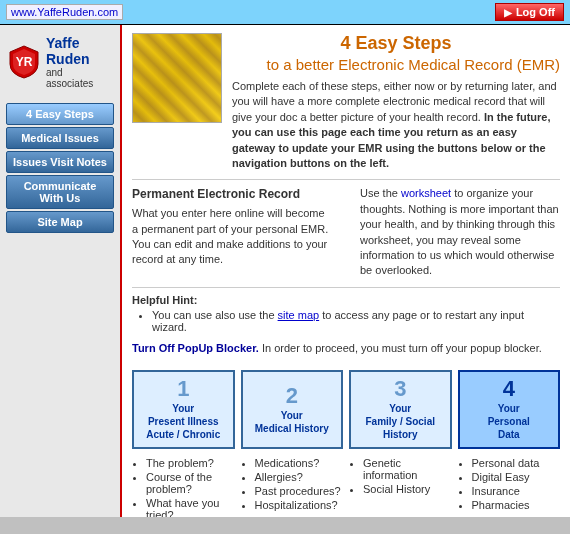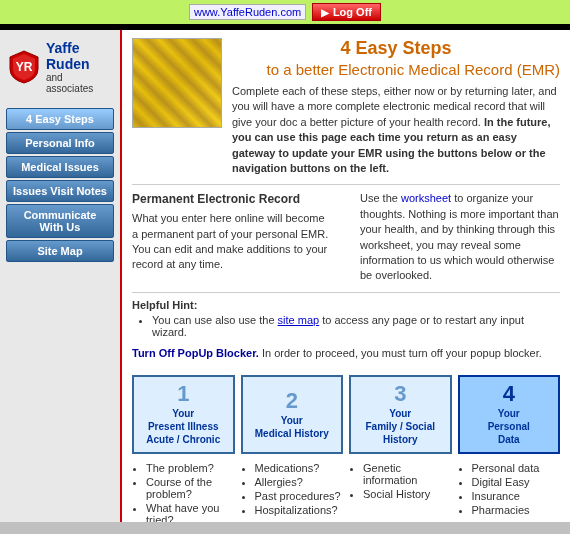--- a/index.html
+++ b/index.html
@@ -7,26 +7,26 @@
       font-family: Arial, Helvetica, sans-serif;
       font-size: 12px;
       background: #c0c0c0;
       width: 570px;
       height: 534px;
       overflow: hidden;
     }
 
     
     .top-bar {
-      background: #bef264;
-      display: flex;
-      justify-content: center;
+      background: #7dd3fc;
+      display: flex;
+      justify-content: space-between;
       align-items: center;
       padding: 3px 6px;
-      border-bottom: 6px solid #000000;
+      border-bottom: 1px solid #000000;
     }
     .website-link {
       color: #0000cc;
       font-size: 11px;
       text-decoration: none;
       border: 1px solid #aaa;
       padding: 1px 4px;
       margin-right: 6px;
       background: #f0f0ff;
     }
@@ -294,21 +294,20 @@
         <text x="16" y="22" text-anchor="middle" fill="white" font-size="12" font-weight="bold">YR</text>
       </svg>
       <div>
         <div style="font-size:14px;font-weight:bold;color:#003399;">Yaffe</div>
         <div style="font-size:14px;font-weight:bold;color:#003399;">Ruden</div>
         <div style="font-size:10px;color:#333;">and associates</div>
       </div>
     </div>
 
     <div class="nav-btn active">4 Easy Steps</div>
-    <div class="nav-btn">Personal Info</div>
     <div class="nav-btn">Medical Issues</div>
     <div class="nav-btn">Issues Visit Notes</div>
     <div class="nav-btn">Communicate With Us</div>
     <div class="nav-btn">Site Map</div>
   </div>
 
   <div class="content">
 
     <div class="content-header">
       <div class="header-image">

